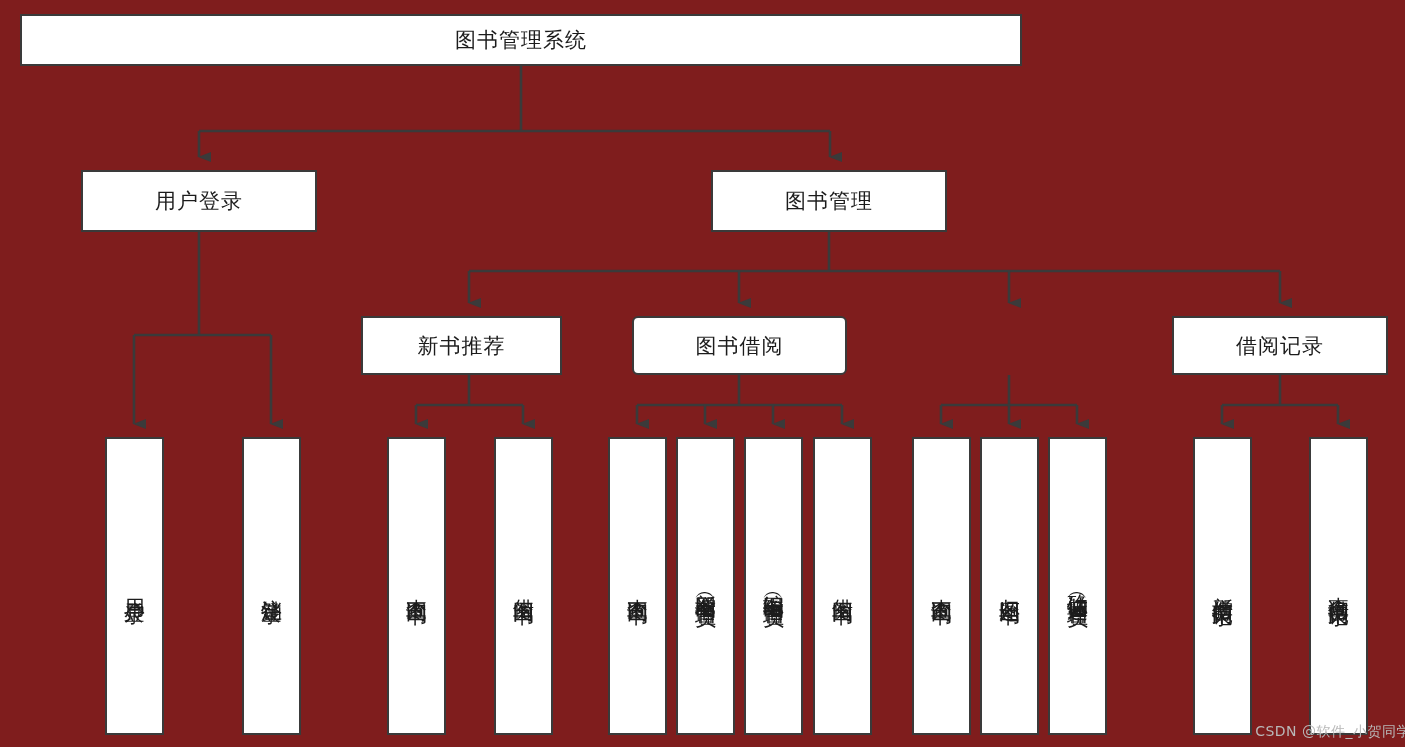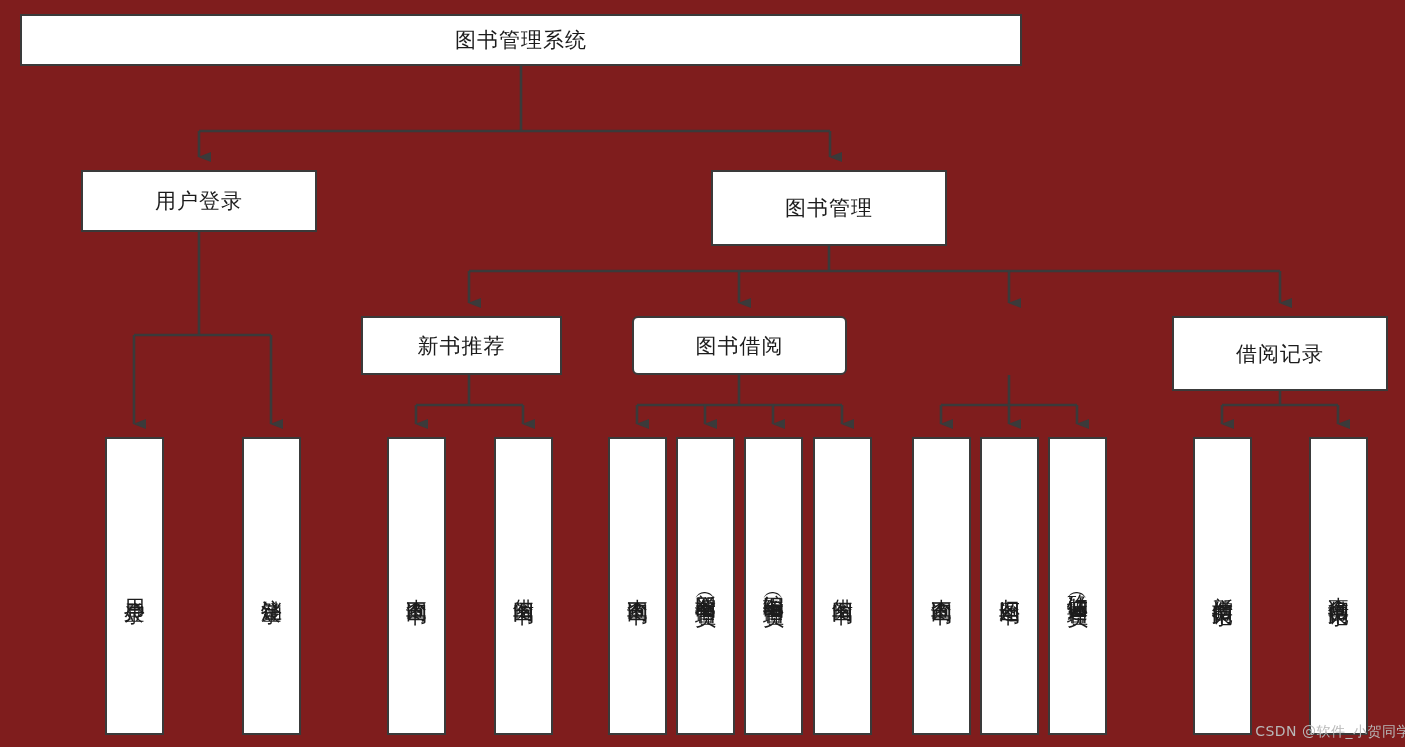--- a/index.html
+++ b/index.html
@@ -116,31 +116,31 @@
     </g>
   </svg>
 
   <div class="node horiz" style="left:20px;top:14px;width:1002px;height:52px;">
     <span>图书管理系统</span>
   </div>
 
   <div class="node horiz" style="left:81px;top:170px;width:236px;height:62px;">
     <span>用户登录</span>
   </div>
-  <div class="node horiz" style="left:711px;top:170px;width:236px;height:76px;">
+  <div class="node horiz" style="left:711px;top:170px;width:236px;height:62px;">
     <span>图书管理</span>
   </div>
 
   <div class="node horiz" style="left:361px;top:316px;width:201px;height:59px;">
     <span>新书推荐</span>
   </div>
   <div class="node horiz" style="left:632px;top:316px;width:215px;height:59px;border-radius:6px;">
     <span>图书借阅</span>
   </div>
-  <div class="node horiz" style="left:1172px;top:316px;width:216px;height:75px;">
+  <div class="node horiz" style="left:1172px;top:316px;width:216px;height:59px;">
     <span>借阅记录</span>
   </div>
 
   <div class="node vert" style="left:105px;top:437px;width:59px;height:298px;">
     <span class="vtext">用户登录</span>
   </div>
   <div class="node vert" style="left:242px;top:437px;width:59px;height:298px;">
     <span class="vtext">注销登录</span>
   </div>
 

